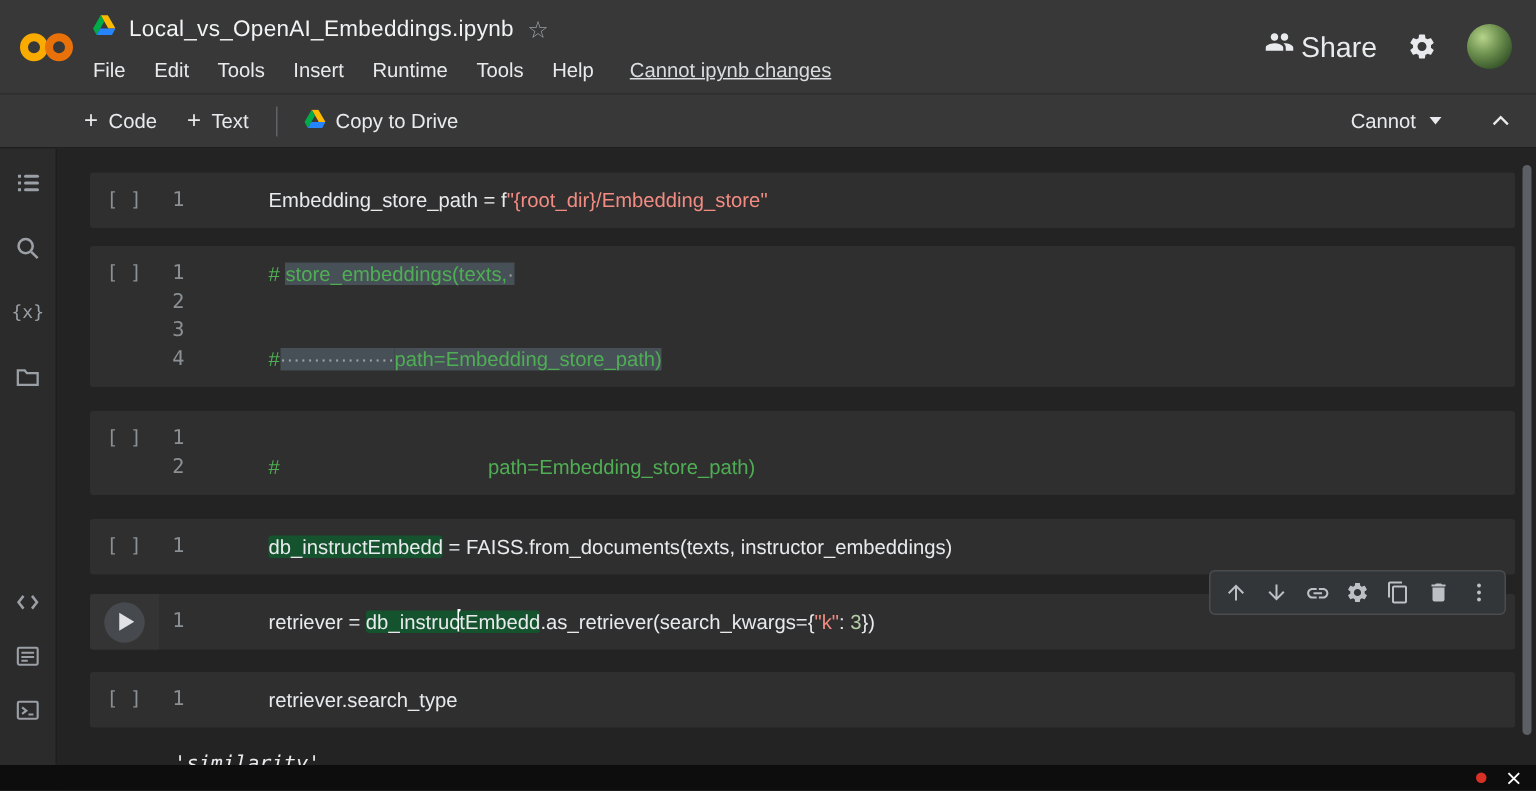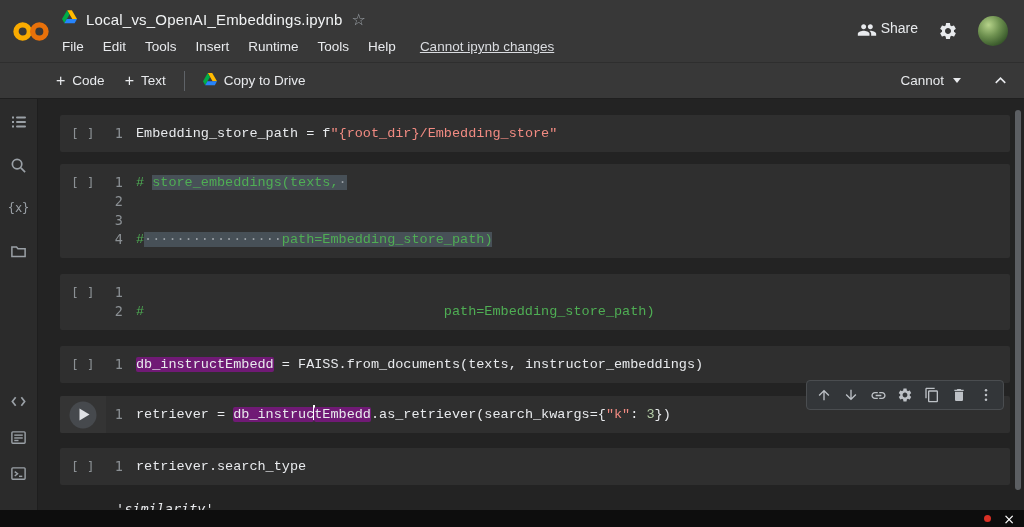--- a/index.html
+++ b/index.html
@@ -12,21 +12,21 @@
   .title-block { padding-top:7px; }
   .title-row { display:flex; align-items:center; gap:9px; height:24px; }
   .nb-title { font-size:15px; color:#f1f3f4; letter-spacing:.2px; cursor:text; }
   .star { color:#9aa0a6; font-size:16px; cursor:pointer; font-family:"DejaVu Sans",sans-serif; }
   .menu-row { display:flex; align-items:center; margin-top:6px; font-size:13.5px; color:#e8eaed; }
   #menu-items { display:inline-flex; gap:19px; }
   .menu-item { cursor:pointer; padding:2px 0; }
   .save-status { margin-left:24px; text-decoration:underline; color:#dadce0; cursor:pointer; }
   .spacer { flex:1; }
   .header-right { display:flex; align-items:center; gap:20px; height:62px; padding-right:16px; }
-  .share-btn { display:flex; align-items:flex-start; gap:4px; font-size:14px; cursor:pointer; }
+  .share-btn { display:flex; align-items:flex-end; gap:4px; font-size:19px; cursor:pointer; }
   .gear-btn { cursor:pointer; display:flex; align-items:center; }
   .avatar { width:30px; height:30px; border-radius:50%; cursor:pointer;
             background: radial-gradient(circle at 35% 30%, #b6d38a 0%, #6e9150 40%, #3a5a2c 75%, #27401d 100%); }
 
   
   .toolbar { position:absolute; top:62px; left:0; right:0; height:37px; background:#383838; border-top:1px solid #2e2e2e; border-bottom:1px solid #1f1f1f; display:flex; align-items:center; padding:0 10px 0 46px; z-index:9; }
   .tb-btn { display:flex; align-items:center; gap:7px; font-size:13.5px; color:#e8eaed; cursor:pointer; padding:4px 10px; border-radius:4px; }
   .plus { font-size:16px; line-height:1; color:#e8eaed; }
   .vdiv { width:1px; height:20px; background:#5f6368; margin:0 8px; }
   .connect { display:flex; align-items:center; gap:9px; font-size:13.5px; cursor:pointer; padding:4px 8px; }
@@ -49,28 +49,28 @@
   .cell:nth-child(4) { margin-bottom:13px; }
   .cell:nth-child(5) { margin-bottom:15px; }
   .gutter { width:46px; flex:0 0 46px; position:relative; }
   .bracket { font-family:"DejaVu Sans Mono",monospace; font-size:13px; color:#8b9094; padding-left:11px; line-height:19px; cursor:pointer; white-space:pre; }
   .cell.active .gutter { background:#343434; margin:-9px 0; border-radius:2px 0 0 2px; }
   .run-btn { position:absolute; top:50%; left:50%; transform:translate(-50%,-50%); width:27px; height:27px; border-radius:50%; background:#46494d; display:flex; align-items:center; justify-content:center; cursor:pointer; }
   .play { width:0; height:0; border-top:6px solid transparent; border-bottom:6px solid transparent; border-left:10px solid #dfe1e5; margin-left:3px; }
   .editor { flex:1; overflow:hidden; }
   .line { display:flex; line-height:19px; }
   .ln { font-family:"DejaVu Sans Mono",monospace; font-size:13.5px; color:#8b9094; width:17px; text-align:right; margin-right:13px; flex:0 0 17px; user-select:none; }
-  .code { font-family:Liberation Mono, monospace; font-size:13.5px; white-space:pre; color:#e8eaed; }
+  .code { font-family:Liberation Sans, sans-serif; font-size:13.5px; white-space:pre; color:#e8eaed;margin-left:43px; }
   .tk-plain { color:#e8eaed; }
   .tk-comment { color:#4fae54; }
   .tk-string { color:#f28b82; }
   .tk-num { color:#b5cea8; }
   .tk-ws { color:#9aa0a6; }
   .sel { background:#475057; }
-  .hl { background:#701a75; border-radius:2px; }
+  .hl { background:#14532d; border-radius:2px; }
   .caret { display:inline-block; width:1.6px; height:15px; background:#ffffff; vertical-align:-2px; margin:0 -0.8px; }
 
   .cell-toolbar { position:absolute; top:-16px; right:6px; height:30px; display:flex; align-items:center; gap:3px; background:#333639; border:1px solid #4a4d50; border-radius:4px; padding:0 5px; z-index:6; }
   .tb-icon { width:24px; height:24px; display:flex; align-items:center; justify-content:center; cursor:pointer; border-radius:3px; }
 
   .cell-output { font-family:"DejaVu Sans Mono",monospace; font-size:13.5px; color:#e8eaed; padding:3px 0 0 56px; line-height:19px;font-style:italic; }
 
   
   .scrollbar { position:absolute; right:3px; top:110px; width:6px; height:380px; background:#5c5f63; border-radius:3px; cursor:grab; z-index:12; }
   .bottom-bar { position:absolute; left:0; right:0; bottom:0; height:17px; background:#0d0d0d; display:flex; align-items:center; justify-content:flex-end; gap:12px; padding-right:9px; z-index:14; }

